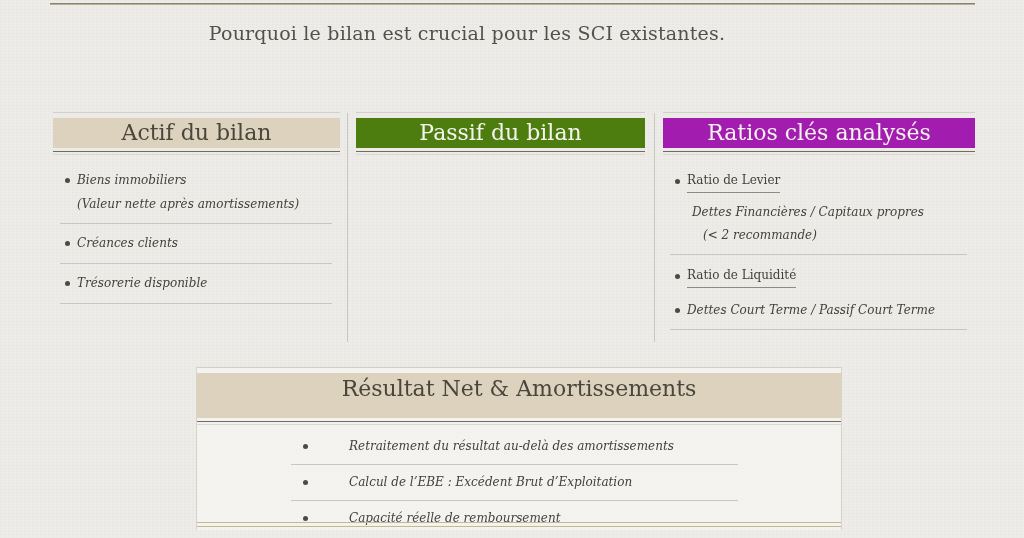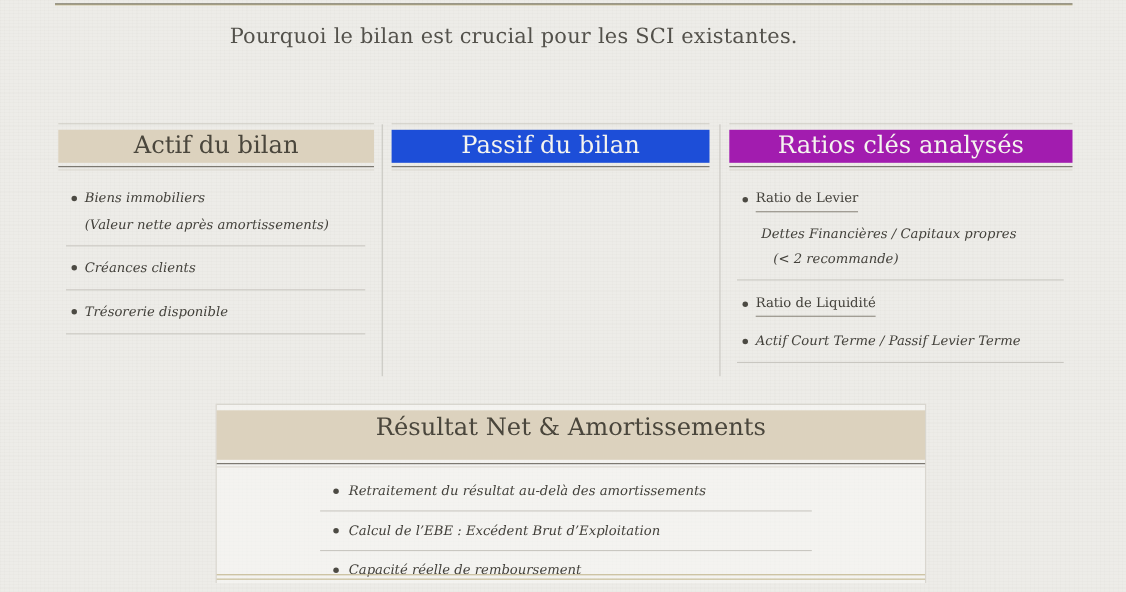--- a/index.html
+++ b/index.html
@@ -26,21 +26,21 @@
   .col{position:absolute;top:112px;}
   #col1{left:53px;width:287px;}
   #col2{left:356px;width:289px;}
   #col3{left:663px;width:312px;}
   .col-sep{position:absolute;top:113px;height:229px;width:1px;background:#c8c6c0;}
   .sep1{left:347px;} .sep2{left:654px;}
 
   .hdr .topline{height:1px;background:#d2cfc7;margin-bottom:5px;}
   .band{height:30px;line-height:30px;text-align:center;font-size:22px;white-space:nowrap;}
   .band.beige{background:#dcd2be;color:#4a463c;}
-  .band.gray{background:#1d4ed8;color:#f5f4ef;}
+  .band.gray{background:#4d7c0f;color:#f5f4ef;}
   .band.olive{background:#a21caf;color:#f5f4ef;}
   .hdr .rule-dark{height:1px;background:#6f6c63;margin-top:3px;}
   .hdr .rule-light{height:1px;background:#dbd8d0;margin-top:2px;}
 
   .list{margin-top:6px;font-style:italic;font-size:12px;}
   .li{display:flex;align-items:center;padding:9px 0 9px 12px;line-height:21px;white-space:nowrap;}
   .li .dot{width:5px;height:5px;border-radius:50%;background:#4c4a43;margin-right:7px;flex:none;}
   .li.tight{padding-bottom:3px;}
   .li.cont{padding:0 0 8px 24px;}
   .li.cont3{padding:6px 0 0 29px;}
@@ -50,21 +50,21 @@
   .u{font-style:normal;border-bottom:1px solid #8f8b81;padding-bottom:1px;}
   .div-line{height:1px;background:#c9c7c1;margin:0 8px 0 7px;}
 
   #bottom{
     position:absolute;left:196px;top:367px;width:644px;height:163px;
     background:rgba(253,253,251,0.45);
     border-left:1px solid #d6d3cb;border-right:1px solid #d6d3cb;
   }
   #bottom .band{height:45px;line-height:31px;}
   #bottom .list{margin-top:4px;}
-  #bottom .li{padding:7px 0 7px 106px;}
+  #bottom .li{padding:7px 0 7px 106px;gap:32px;}
   #bottom .li .dot{margin-right:9px;}
   #bottom .div-line{margin:0;margin-left:94px;width:447px;}
   .dbl-rule{
     position:absolute;left:0;right:0;bottom:3px;height:3px;
     border-top:1px solid #c4b992;border-bottom:1px solid #c4b992;
   }
 </style>
 </head>
 <body>
 
@@ -130,21 +130,21 @@
     <div class="li cont3b">
         <span>(&lt; 2 recommande)</span>
       </div>
     <div class="div-line"></div>
     <div class="li rt">
         <span class="dot"></span>
         <span class="u">Ratio de Liquidité</span>
       </div>
     <div class="li rb">
         <span class="dot"></span>
-        <span>Actif Court Terme / Passif Levier Terme</span>
+        <span>Dettes Court Terme / Passif Court Terme</span>
       </div>
     <div class="div-line"></div>
   </div>
 </section>
 
 <section id="bottom">
   <div class="hdr">
     <div class="topline"></div>
     <div class="band beige">Résultat Net &amp; Amortissements</div>
     <div class="rule-dark"></div>

